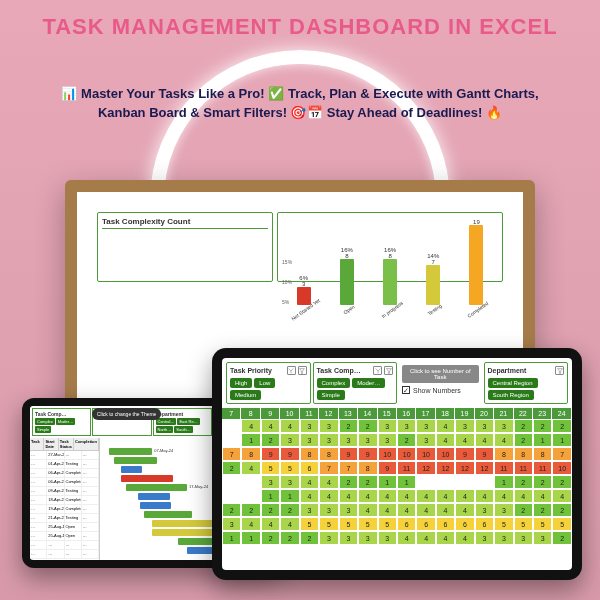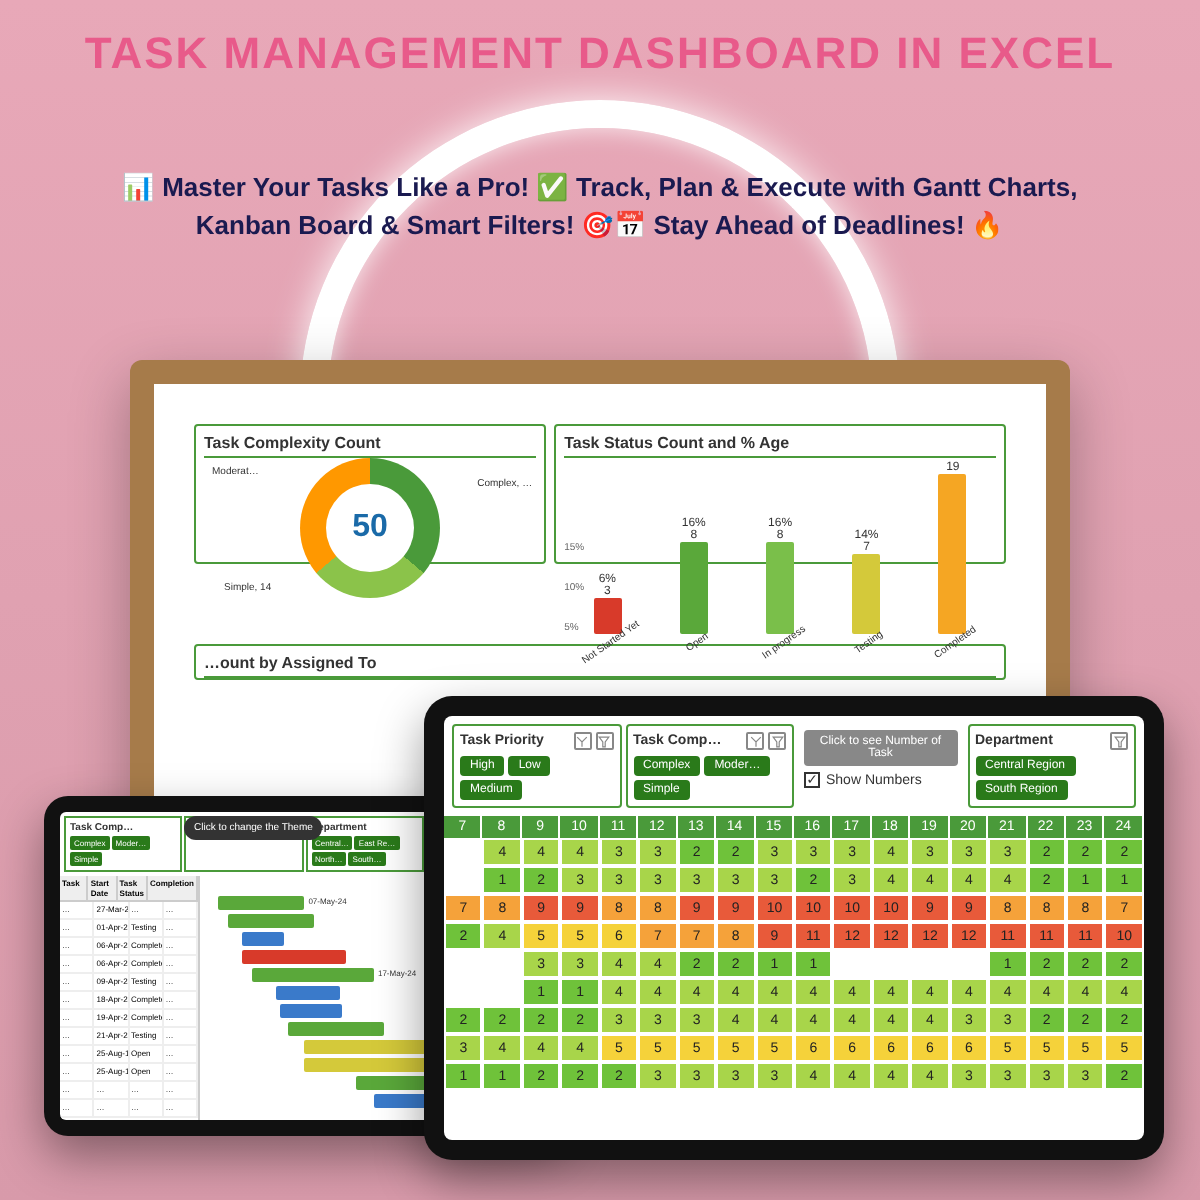--- a/index.html
+++ b/index.html
@@ -72,33 +72,24 @@
 <div class="headline">TASK MANAGEMENT DASHBOARD IN EXCEL</div>
 <div class="arch"></div>
 <div class="tagline">📊 Master Your Tasks Like a Pro! ✅ Track, Plan &amp; Execute with Gantt Charts, Kanban Board &amp; Smart Filters! 🎯📅 Stay Ahead of Deadlines! 🔥</div>
 
 <div class="frame">
   <div class="dashboard">
     <div class="dash-row">
 
       <div class="card">
         <div class="card-title">Task Complexity Count</div>
-        <div class="donut-wrap">
-          <span class="donut-lbl" style="top:4px;left:4px">Moderat…</span>
-          <span class="donut-lbl" style="top:10px;right:2px">Complex, …</span>
-          <span class="donut-lbl" style="bottom:2px;left:10px">Simple, 14</span>
-          <div class="donut">
-            <div class="donut-hole">50</div>
-          </div>
-        </div>
       </div>
 
 
       <div class="card" style="flex:1.3">
-        <div class="card-title">Task Status Count and % Age</div>
         <div class="bar-wrap" id="bar-wrap">
           <span class="axis-tick" style="bottom:18px">5%</span>
           <span class="axis-tick" style="bottom:38px">10%</span>
           <span class="axis-tick" style="bottom:58px">15%</span>
         <div class="bar-col">
               <div class="bar-val">6%</div>
               <div class="bar-val">3</div>
               <div class="bar" style="height: 18px; background: rgb(216, 58, 42);"></div>
               <div class="bar-lbl">Not Started Yet</div>
             </div>
@@ -120,25 +111,20 @@
               <div class="bar" style="height: 40px; background: rgb(212, 201, 58);"></div>
               <div class="bar-lbl">Testing</div>
             </div>
             <div class="bar-col">
               <div class="bar-val"></div>
               <div class="bar-val">19</div>
               <div class="bar" style="height: 80px; background: rgb(245, 166, 35);"></div>
               <div class="bar-lbl">Completed</div>
             </div>
           </div>
-      </div>
-    </div>
-    <div class="dash-row" style="height:auto">
-      <div class="card" style="height:18px">
-        <div class="card-title">…ount by Assigned To</div>
       </div>
     </div>
   </div>
 </div>
 
 <div class="tablet2">
   <div class="tablet2-screen">
     <div class="filter-row">
       <div class="filter-box">
         <div class="filter-title-row">

